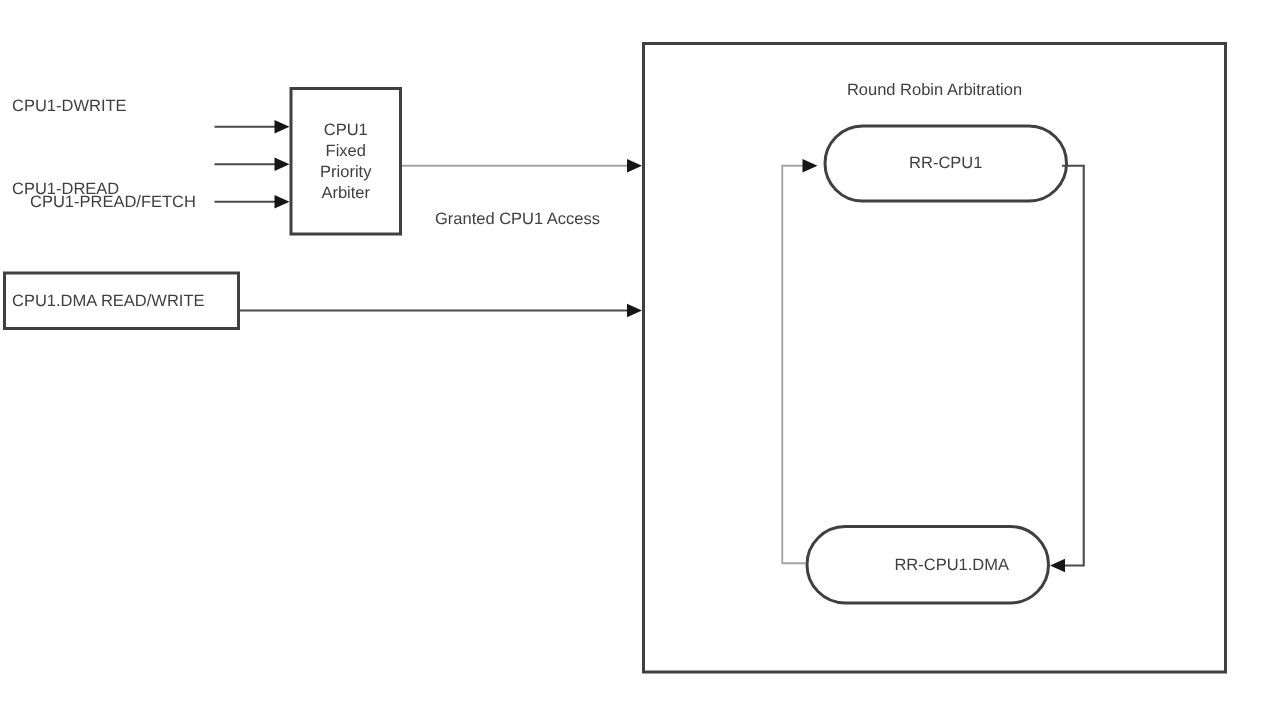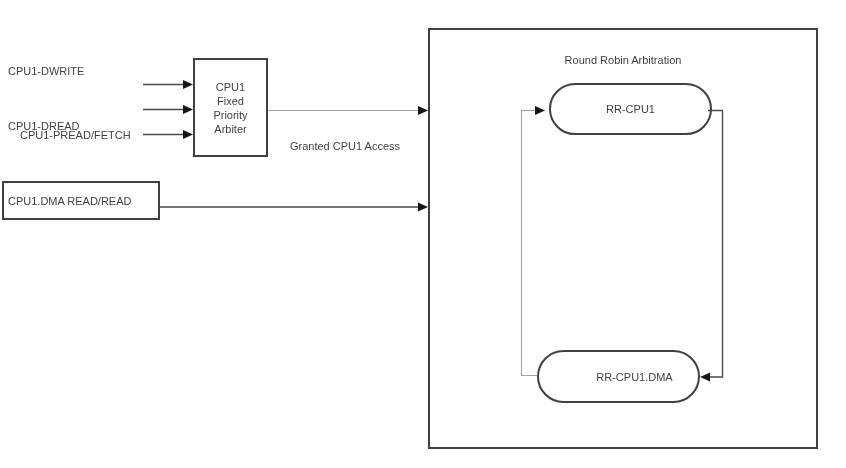--- a/index.html
+++ b/index.html
@@ -75,21 +75,21 @@
   <div class="box arbiter">
     <div>CPU1</div>
     <div>Fixed</div>
     <div>Priority</div>
     <div>Arbiter</div>
   </div>
 
   <div class="lbl granted">Granted CPU1 Access</div>
 
   <div class="box dma-box">
-    <span>CPU1.DMA READ/READ</span>
+    <span>CPU1.DMA READ/WRITE</span>
   </div>
 
   <div class="box rr-box">
     <div class="rr-title">Round Robin Arbitration</div>
   </div>
 
   <div class="box stadium stadium-cpu1">
     <span>RR-CPU1</span>
   </div>
   <div class="box stadium stadium-dma">

